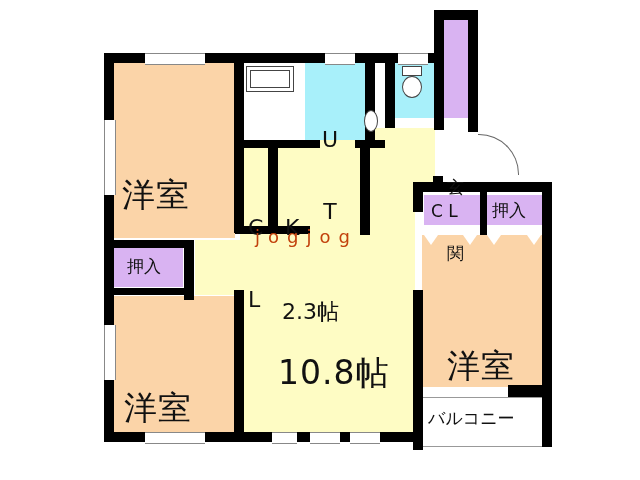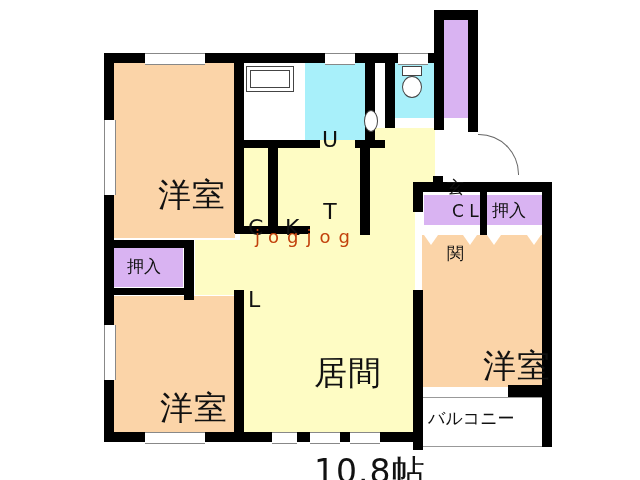--- a/index.html
+++ b/index.html
@@ -7,21 +7,21 @@
   .abs { position: absolute; box-sizing: border-box; }
   .wall { position: absolute; background: #000; }
   .room-orange { background: #fbd4a8; }
   .room-yellow { background: #fefcc4; }
   .room-purple { background: #d9b3f2; }
   .room-blue { background: #a8f0fa; }
   .room-white { background: #ffffff; }
   .win { position: absolute; background: #fff; border-top: 1px solid #888; border-bottom: 1px solid #888; }
   .winv { position: absolute; background: #fff; border-left: 1px solid #888; border-right: 1px solid #888; }
   .label { position: absolute; color: #111; line-height: 1.0; white-space: pre; }
-  .big { font-size: 33px; letter-spacing: 1px; margin-left: 36px; }
+  .big { font-size: 33px; letter-spacing: 1px; }
   .mid { font-size: 22px; }
   .sm { font-size: 17px; }
   .door { position: absolute; border: 1px solid #666; }
   .tri { position: absolute; width: 0; height: 0; }
 </style>
 </head>
 <body>
 
 <div class="abs room-orange" style="left:113px;top:62px;width:122px;height:176px;"></div>
 
@@ -116,33 +116,33 @@
   <div>T</div>
 </div>
 
 <div class="label mid" style="left:248px;top:168px;line-height:24px;">
   <div>C</div>
   <div>L</div>
 </div>
 
 <div class="label mid" style="left:285px;top:158px;line-height:28px;">
   <div>K</div>
+  <div style="margin-left:-3px;">2.3帖</div>
 </div>
 
 <div class="label sm" style="left:447px;top:132px;line-height:22px;">
   <div>玄</div>
   <div>関</div>
 </div>
 
-<div class="label sm" style="left:452px;top:203px;">C L</div>
+<div class="label sm" style="left:431px;top:203px;">C L</div>
 <div class="label sm" style="left:492px;top:202px;">押入</div>
 <div class="label sm" style="left:127px;top:258px;">押入</div>
 
 <div class="label big" style="left:278px;top:290px;">
-  <div>居間</div>
   <div>10.8帖</div>
 </div>
 
 <div class="label big" style="left:124px;top:325px;">
   <div>洋室</div>
   
 </div>
 
 <div class="label big" style="left:447px;top:283px;">
   <div>洋室</div>

